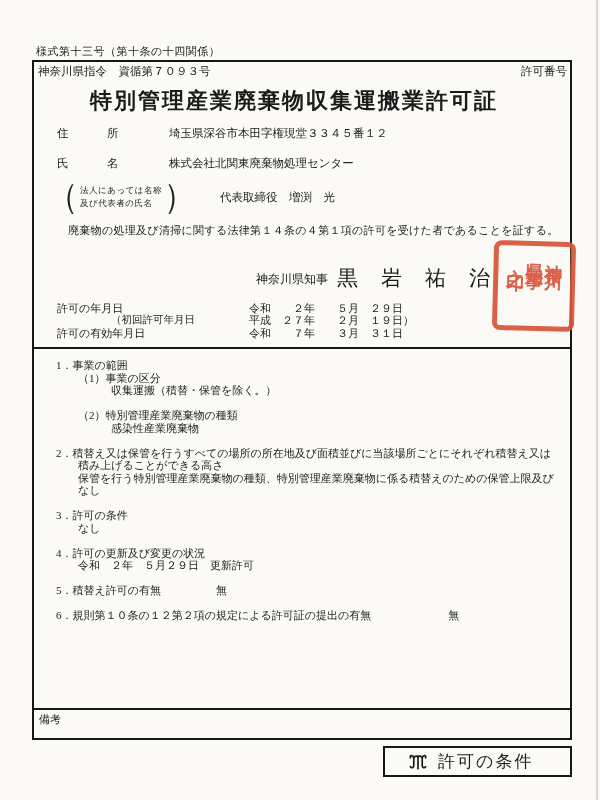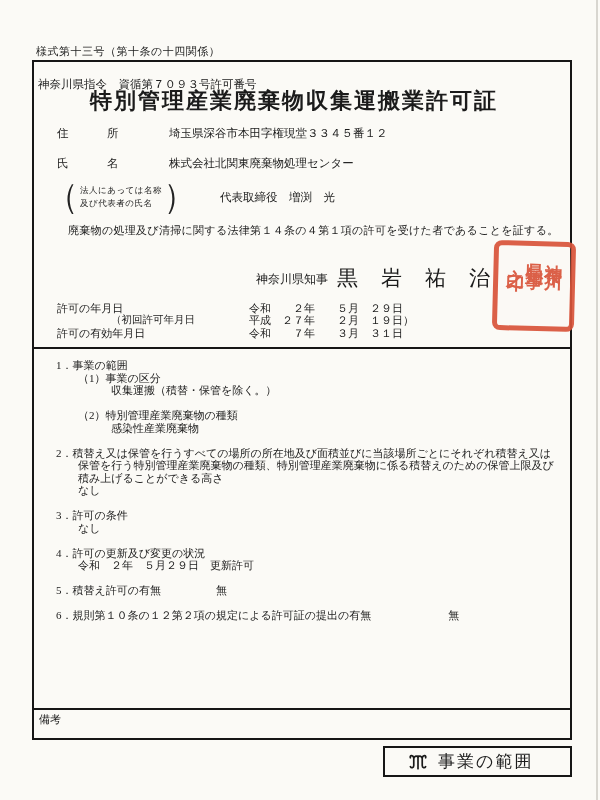--- a/index.html
+++ b/index.html
@@ -20,22 +20,22 @@
     position:absolute; left:36px; top:44px;
     font-size:11px; letter-spacing:0.5px;
   }
   .outer-box {
     position:absolute; left:32px; top:60px;
     width:540px; height:680px;
     border:2px solid #161616;
     background:transparent;
   }
   .box-header {
-    position:absolute; left:4px; right:3px; top:15px;
-    display:flex; justify-content:flex-start;
+    position:absolute; left:4px; right:3px; top:2px;
+    display:flex; justify-content:space-between;
     font-size:11.5px;
   }
   .permit-no-group { display:flex; gap:10px; }
   .permit-no-digits { letter-spacing:1px; }
   .doc-title {
     position:absolute; left:0; right:16px; top:24px;
     text-align:center;
     font-size:22px; font-weight:600; letter-spacing:2px;
   }
   .field-row {
@@ -180,22 +180,22 @@
 
   <div class="main-body">
     <div class="body-line">1．事業の範囲</div>
     <div class="body-line">　　（1）事業の区分</div>
     <div class="body-line">　　　　　収集運搬（積替・保管を除く。）</div>
     <div class="body-line"></div>
     <div class="body-line">　　（2）特別管理産業廃棄物の種類</div>
     <div class="body-line">　　　　　感染性産業廃棄物</div>
     <div class="body-line"></div>
     <div class="body-line">2．積替え又は保管を行うすべての場所の所在地及び面積並びに当該場所ごとにそれぞれ積替え又は</div>
+    <div class="body-line">　　積み上げることができる高さ</div>
     <div class="body-line">　　保管を行う特別管理産業廃棄物の種類、特別管理産業廃棄物に係る積替えのための保管上限及び</div>
-    <div class="body-line">　　積み上げることができる高さ</div>
     <div class="body-line">　　なし</div>
     <div class="body-line"></div>
     <div class="body-line">3．許可の条件</div>
     <div class="body-line">　　なし</div>
     <div class="body-line"></div>
     <div class="body-line">4．許可の更新及び変更の状況</div>
     <div class="body-line">　　令和　２年　５月２９日　更新許可</div>
     <div class="body-line"></div>
     <div class="body-line">5．積替え許可の有無　　　　　無</div>
     <div class="body-line"></div>
@@ -218,14 +218,14 @@
   <span class="pref-emblem">
     <svg width="22" height="22" viewBox="0 0 26 26">
       <g fill="none" stroke="#1a1a1a" stroke-width="2" stroke-linecap="round">
         <path d="M13 6 v15"></path>
         <path d="M8 8 c-1 -4 -5 -3 -4 0 M8 8 v9 c0 3 -3 3.5 -4 1.5"></path>
         <path d="M18 8 c1 -4 5 -3 4 0 M18 8 v9 c0 3 3 3.5 4 1.5"></path>
         <path d="M8 8 c1.5 -2.5 3.5 -2.5 5 -1 c1.5 -1.5 3.5 -1.5 5 1"></path>
       </g>
     </svg>
   </span>
-  <span class="pref-name">事業の範囲</span>
+  <span class="pref-name">許可の条件</span>
 </div>
 
 </body></html>

